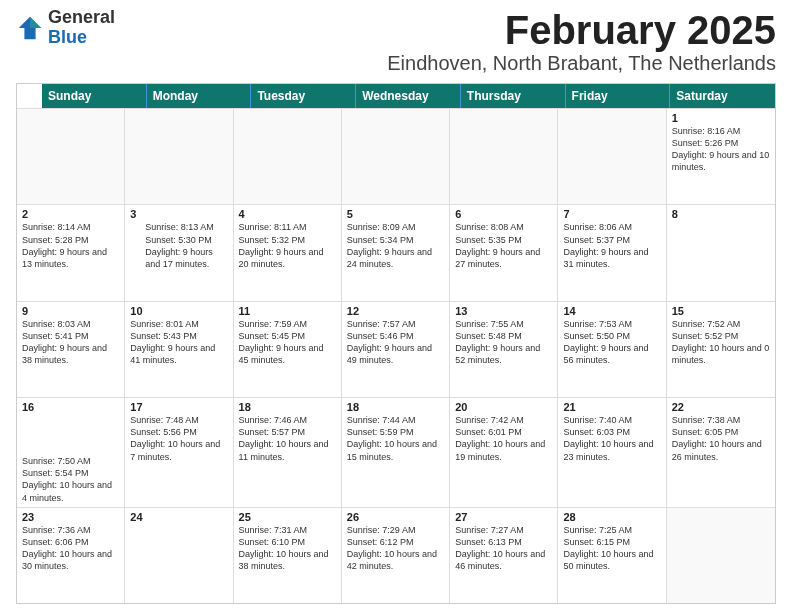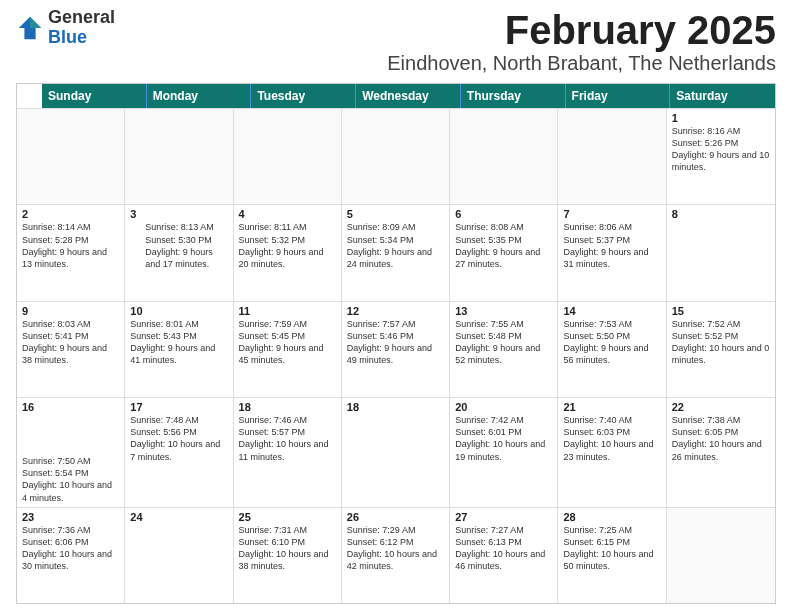--- a/index.html
+++ b/index.html
@@ -254,20 +254,23 @@
 Daylight: 10 hours and 7 minutes.</div>
           </div>
           <div class="cal-cell">
             <span class="day-num">18</span>
             <div class="day-info" style="white-space: pre-line;">Sunrise: 7:46 AM
 Sunset: 5:57 PM
 Daylight: 10 hours and 11 minutes.</div>
           </div>
           <div class="cal-cell">
             <span class="day-num">18</span>
+            <div class="day-info" style="white-space: pre-line;">Sunrise: 7:44 AM
+Sunset: 5:59 PM
+Daylight: 10 hours and 15 minutes.</div>
           </div>
           <div class="cal-cell">
             <span class="day-num">20</span>
             <div class="day-info" style="white-space: pre-line;">Sunrise: 7:42 AM
 Sunset: 6:01 PM
 Daylight: 10 hours and 19 minutes.</div>
           </div>
           <div class="cal-cell">
             <span class="day-num">21</span>
             <div class="day-info" style="white-space: pre-line;">Sunrise: 7:40 AM

